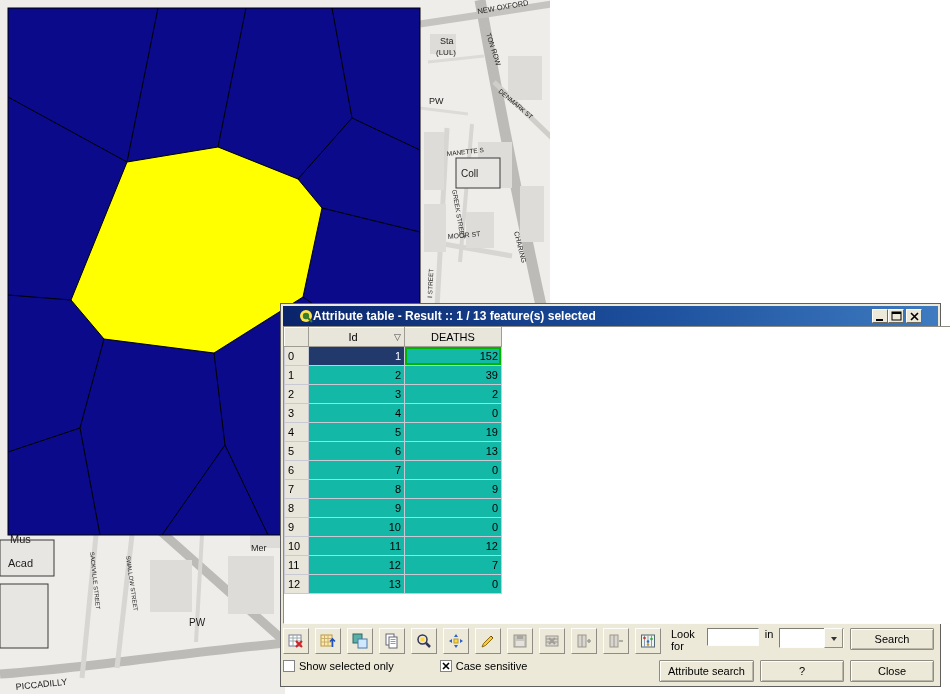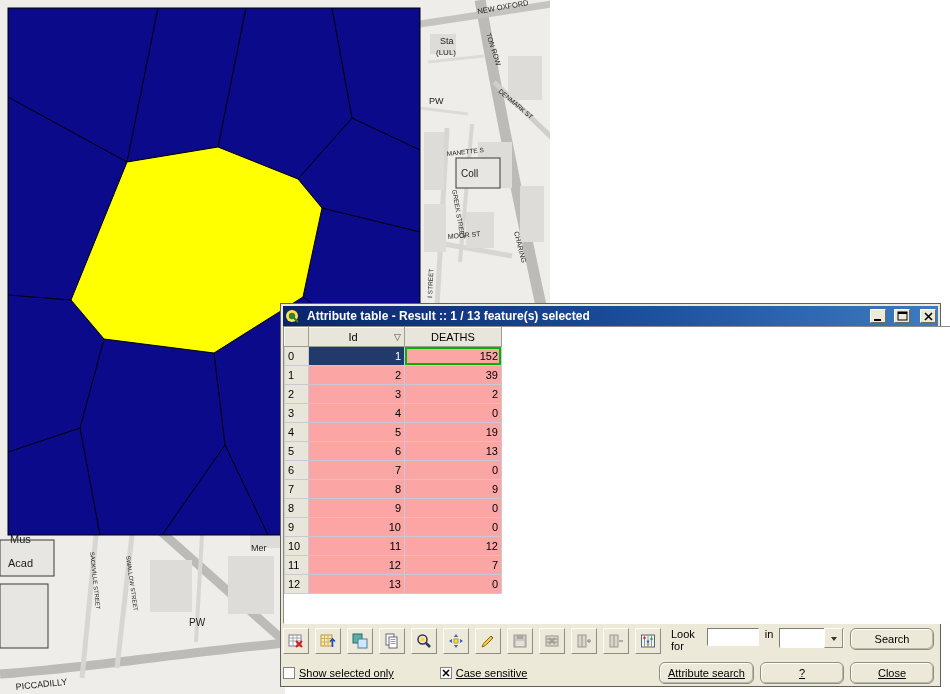--- a/index.html
+++ b/index.html
@@ -3,55 +3,55 @@
 <meta charset="utf-8">
 <style>
   html,body{margin:0;padding:0;background:#ffffff;font-family:"Liberation Sans","DejaVu Sans",sans-serif;}
   #stage{position:relative;width:950px;height:694px;overflow:hidden;background:#fff;}
   svg text{fill:#1c1c1c;}
 
   
   .dialog{position:absolute;left:280px;top:303px;width:661px;height:384px;box-sizing:border-box;
           background:#ece9d8;border:1px solid #5f5f5f;padding:2px;}
   .titlebar{height:20px;background:linear-gradient(to right,#0a246a 0%,#1c4f9c 55%,#3e7bc0 100%);
-            display:flex;align-items:center;gap:8px;padding:0 2px;}
+            display:flex;align-items:center;gap:0;padding:0 16px;}
   .titlebar .title{flex:1;color:#fff;font-weight:bold;font-size:12px;white-space:nowrap;overflow:hidden;}
   .winbtn{width:16px;height:14px;background:#ece9d8;border:1px solid;border-color:#fff #6d6a60 #6d6a60 #fff;
           display:flex;align-items:center;justify-content:center;padding:0;}
   .winbtn.close{margin-left:2px;}
 
   .list-area{position:absolute;left:2px;top:22px;width:701px;height:298px;background:#fff;
              border:1px solid;border-color:#8f8d83 #fdfdfb #fdfdfb #8f8d83;box-sizing:border-box;overflow:hidden;}
 
   table.attr{border-collapse:collapse;font-size:11px;}
   table.attr th,table.attr td{height:19px;padding:0 3px;border:1px solid #c9c9d6;box-sizing:border-box;}
   table.attr th,td.rh{background:#e8e5da;font-weight:normal;
       border-top:1px solid #fbfaf6;border-left:1px solid #fbfaf6;border-right:1px solid #9f9d93;border-bottom:1px solid #9f9d93;}
   th.c-id{width:96px;} th.c-deaths{width:97px;} td.rh{width:24px;text-align:left;}
-  td.num{text-align:right;background:#fca5a5;}
+  td.num{text-align:right;background:#14b8a6;}
   td.sel{background:#21396b;color:#fff;}
   td.cur{box-shadow:inset 0 0 0 2px #00b400;}
   .sort{float:right;font-size:9px;color:#444;margin-top:1px;}
 
   .toolbar{position:absolute;left:2px;top:324px;width:651px;height:28px;display:flex;gap:6px;font-size:11px;}
   .tb{width:26px;height:26px;background:#ece9d8;border:1px solid;border-color:#fdfdfb #8f8d83 #8f8d83 #fdfdfb;
       display:flex;align-items:center;justify-content:center;padding:0;flex:0 0 auto;}
   .lookfor-input{width:52px;height:18px;box-sizing:border-box;border:1px solid;border-color:#7f7d74 #fdfdfb #fdfdfb #7f7d74;
       background:#fff;font-size:11px;padding:0 2px;}
   .combo{width:86px;height:20px;box-sizing:border-box;background:#fff;border:1px solid;
       border-color:#7f7d74 #fdfdfb #fdfdfb #7f7d74;display:flex;align-items:center;}
   .combo .val{flex:1;}
   .combo .drop{width:17px;height:18px;background:#ece9d8;border:1px solid;border-color:#fdfdfb #8f8d83 #8f8d83 #fdfdfb;
       display:flex;align-items:center;justify-content:center;}
   .arrow-down{width:0;height:0;border:3px solid transparent;border-top:4px solid #333;margin-top:4px;}
 
-  .btn{height:22px;min-width:84px;background:#ece9d8;border:1px solid #8f8d83;border-radius:6px;font-size:11px;
+  .btn{height:22px;min-width:84px;background:#ece9d8;border:1px solid #8f8d83;border-radius:1px;font-size:11px;
        box-shadow:inset 1px 1px 0 #fffef9,inset -1px -1px 0 #b9b6aa;padding:0 8px;}
 
-  .footer{position:absolute;left:2px;top:356px;width:651px;height:26px;display:flex;align-items:center;gap:6px;font-size:11px;text-decoration:underline;}
+  .footer{position:absolute;left:2px;top:356px;width:651px;height:26px;display:flex;align-items:flex-start;gap:6px;font-size:11px;}
   .chk{display:flex;align-items:center;gap:4px;}
   .box{width:12px;height:12px;background:#fff;border:1px solid #848484;box-sizing:border-box;
        display:flex;align-items:center;justify-content:center;}
   .gap{width:14px;}
 </style>
 </head>
 <body>
 
 <div id="stage">
 

